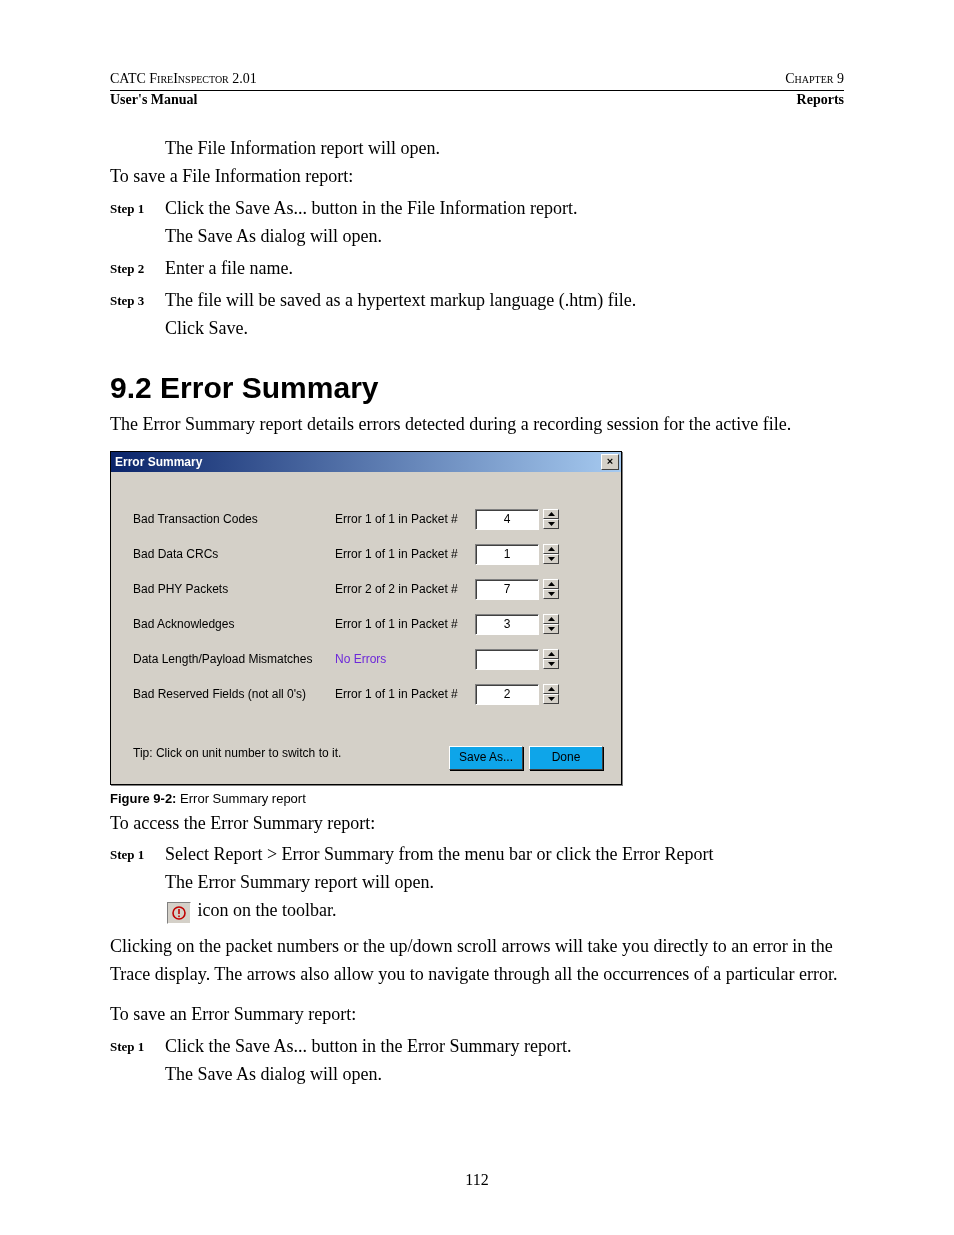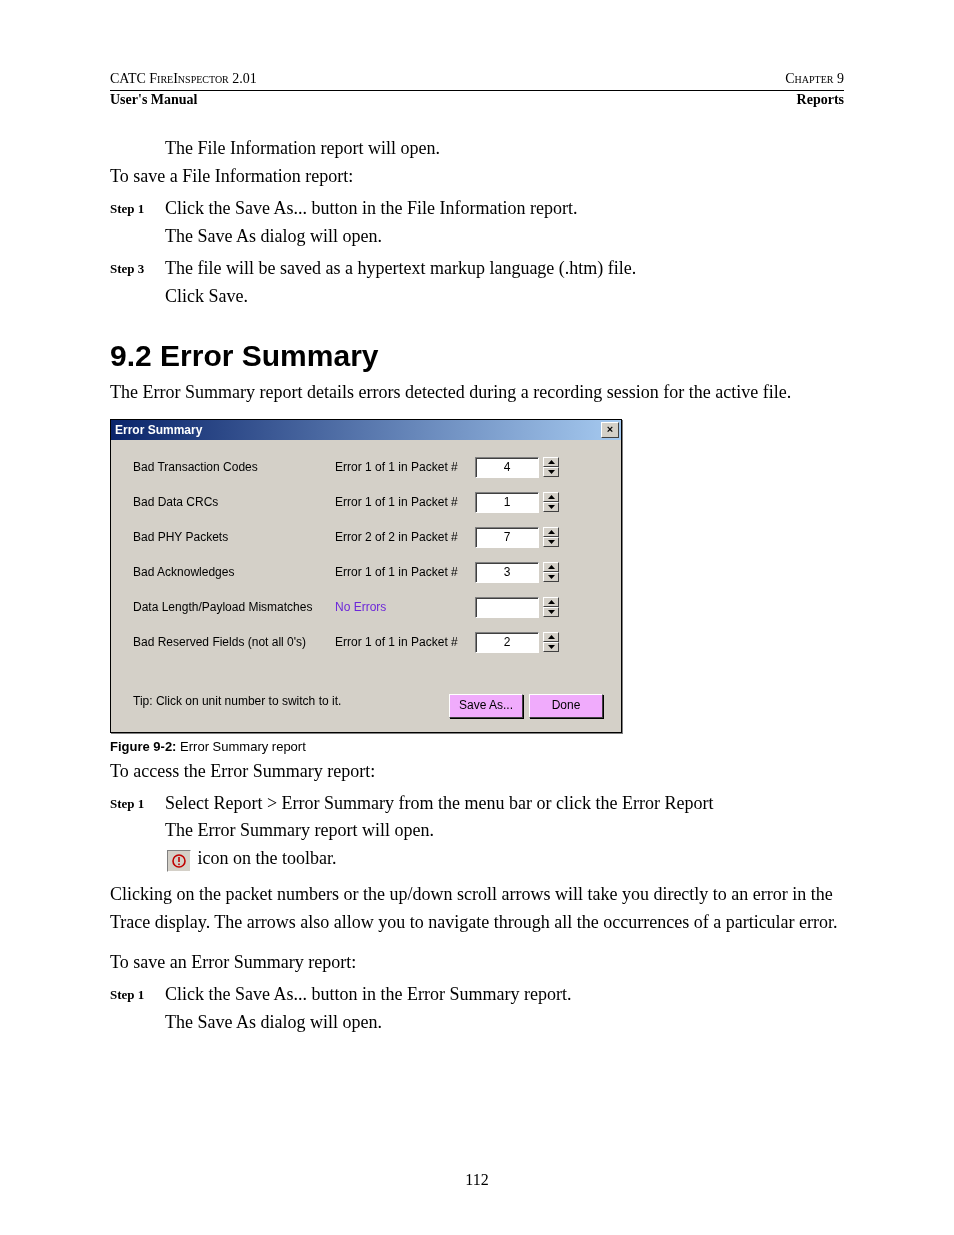--- a/index.html
+++ b/index.html
@@ -99,21 +99,21 @@
     border-right-color: #404040;
     border-bottom-color: #404040;
     color: #000;
     text-align: center;
     font-weight: bold;
     line-height: 12px;
     font-size: 11px;
     font-family: Arial, sans-serif;
   }
   .dlg-body {
-    padding: 10px 18px 10px 22px;
+    padding: 30px 18px 10px 22px;
   }
   .err-row {
     display: flex;
     align-items: center;
     height: 35px;
   }
   .err-name { width: 202px; }
   .err-status { width: 140px; }
   .err-status.dim { color: #6d28d9; }
   .err-value {
@@ -148,21 +148,21 @@
   .spin-btn svg { display: block; }
   .dlg-footer {
     display: flex;
     align-items: flex-start;
     padding: 24px 18px 14px 22px;
   }
   .tip { flex: 1; font-size: 12px; }
   .btn {
     width: 72px;
     height: 22px;
-    background: #f0abfc;
+    background: #0ea5e9;
     border: 1px solid #fff;
     border-right-color: #404040;
     border-bottom-color: #404040;
     box-shadow: 1px 1px 0 #000;
     text-align: center;
     line-height: 20px;
     margin-left: 6px;
     font-size: 12px;
     font-family: Tahoma, Arial, sans-serif;
   }
@@ -204,20 +204,26 @@
   <div class="body-text" style="margin-top:0;">To save a File Information report:</div>
 
   <div class="body-text step-row">
     <div class="step-label">Step 1</div>
     <div class="step-body">
       <div>Click the Save As... button in the File Information report.</div>
       <div>The Save As dialog will open.</div>
     </div>
   </div>
   <div class="body-text step-row">
+    <div class="step-label">Step 2</div>
+    <div class="step-body">
+      <div>Enter a file name.</div>
+    </div>
+  </div>
+  <div class="body-text step-row">
     <div class="step-label">Step 3</div>
     <div class="step-body">
       <div>The file will be saved as a hypertext markup language (.htm) file.</div>
       <div>Click Save.</div>
     </div>
   </div>
 
   <h2 class="section">
     <span>9.2</span>
     <span>Error Summary</span>

